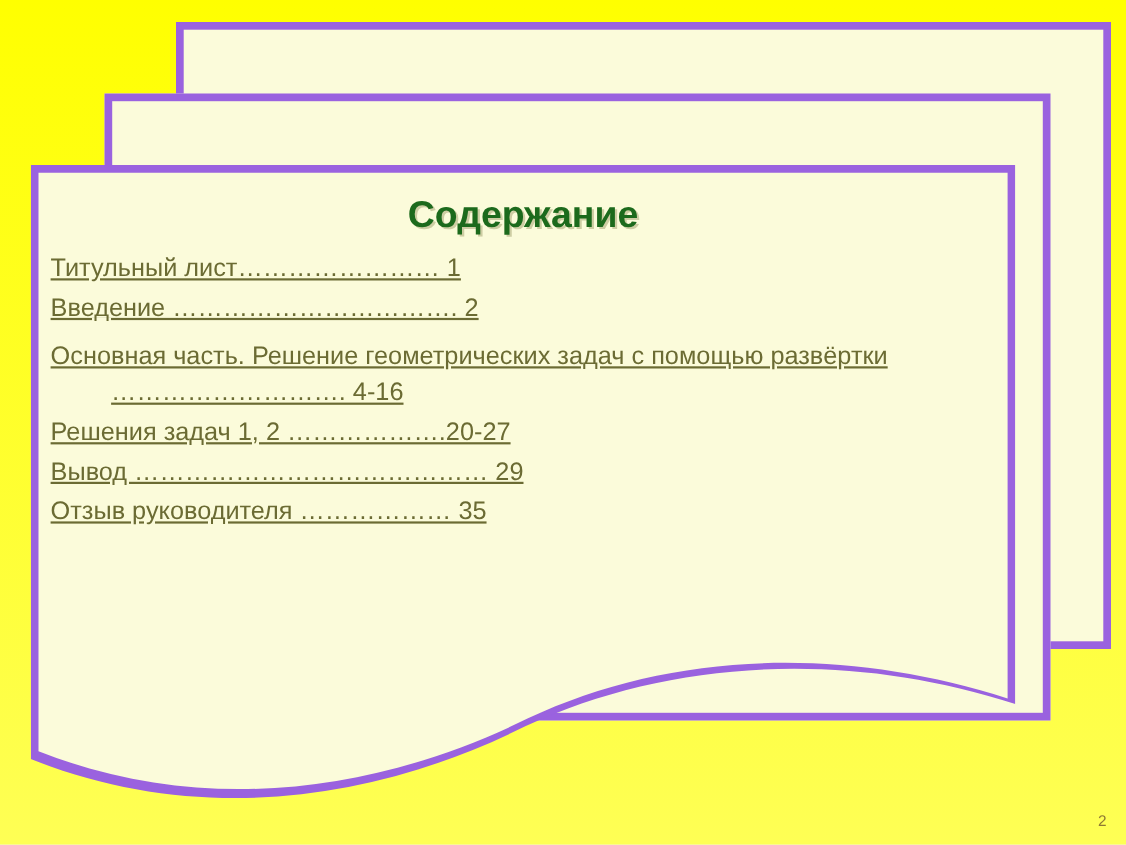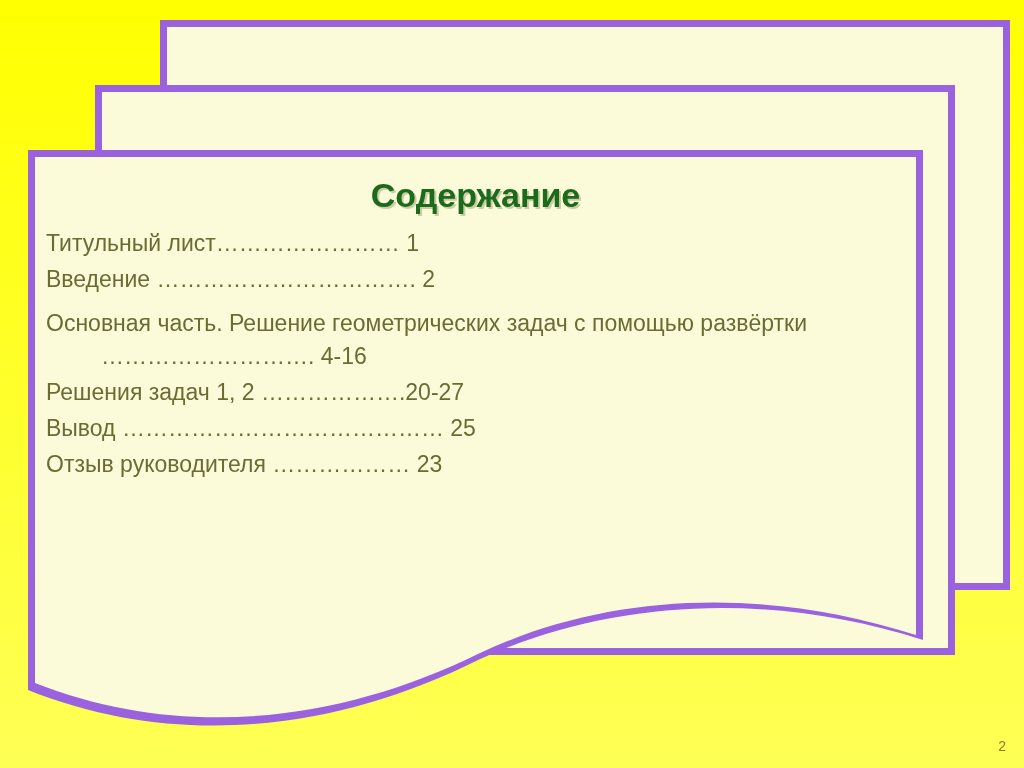--- a/index.html
+++ b/index.html
@@ -62,20 +62,21 @@
 
   .toc-list {
     margin: 0;
     padding: 0;
     list-style: none;
   }
   .toc-item {
     color: #6b6b33;
     font-size: 23px;
     line-height: 1.4;
+    text-decoration: underline;
     margin: 4px 0;
     padding-left: 0;
     text-indent: 0;
     font-family: Verdana, Geneva, sans-serif;
   }
   .toc-item.wrap {
     padding-left: 55px;
     text-indent: -55px;
     margin-top: 12px;
   }
@@ -119,20 +120,20 @@
         Z" fill="#fbfbda"></path>
     </svg>
 
     <div class="card1-content">
       <div class="title">Содержание</div>
       <ul class="toc-list">
           <li class="toc-item">Титульный лист…………………… 1</li>
           <li class="toc-item">Введение ……………………………. 2</li>
           <li class="toc-item wrap">Основная часть. Решение геометрических задач с помощью развёртки ………………………. 4-16</li>
           <li class="toc-item">Решения задач 1, 2 ……………….20-27</li>
-          <li class="toc-item">Вывод …………………………………… 25</li>
-          <li class="toc-item">Отзыв руководителя ……………… 23</li>
+          <li class="toc-item">Вывод …………………………………… 29</li>
+          <li class="toc-item">Отзыв руководителя ……………… 35</li>
         </ul>
     </div>
   </div>
 
   <div class="pagenum">2</div>
 </div>
 
 </body></html>

